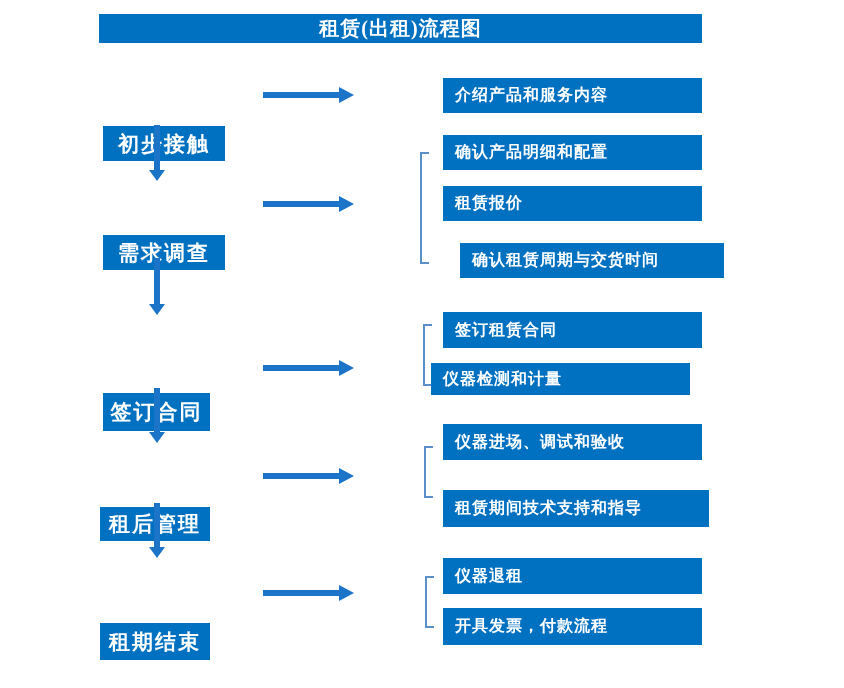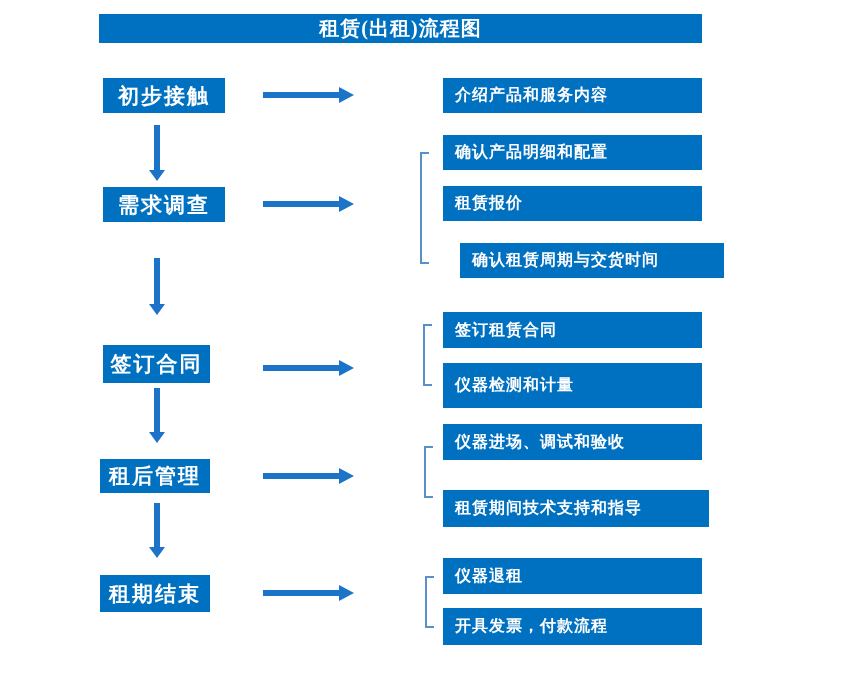--- a/index.html
+++ b/index.html
@@ -25,20 +25,21 @@
     display:flex;align-items:center;justify-content:center;
     font-size:20px;font-weight:bold;letter-spacing:1px;
   }
   .stage-box{
     position:absolute;
     background:var(--box-blue);
     color:var(--box-text);
     display:flex;align-items:center;justify-content:center;
     font-size:21px;font-weight:bold;letter-spacing:2px;
     white-space:nowrap;
+    margin-top:48px;
   }
   .detail-box{
     position:absolute;
     background:var(--box-blue);
     color:var(--box-text);
     display:flex;align-items:center;justify-content:flex-start;
     padding-left:12px;
     font-size:16px;font-weight:bold;letter-spacing:1px;
     white-space:nowrap;
   }
@@ -67,21 +68,21 @@
   .s2{left:103px;top:187px;width:122px;height:35px;}
   .s3{left:103px;top:345px;width:107px;height:38px;}
   .s4{left:100px;top:459px;width:110px;height:34px;}
   .s5{left:100px;top:575px;width:110px;height:37px;}
   
   .d1{left:443px;top:78px;width:259px;height:35px;}
   .d2{left:443px;top:135px;width:259px;height:35px;}
   .d3{left:443px;top:186px;width:259px;height:35px;}
   .d4{left:460px;top:243px;width:264px;height:35px;}
   .d5{left:443px;top:312px;width:259px;height:36px;}
-  .d6{left:443px;top:363px;width:259px;height:45px;}
+  .d6{left:431px;top:363px;width:259px;height:32px;}
   .d7{left:443px;top:424px;width:259px;height:36px;}
   .d8{left:443px;top:490px;width:266px;height:37px;}
   .d9{left:443px;top:558px;width:259px;height:36px;}
   .d10{left:443px;top:608px;width:259px;height:37px;}
   
   .v1s{left:154px;top:125px;height:45px;} .v1h{left:149px;top:170px;}
   .v2s{left:154px;top:258px;height:46px;} .v2h{left:149px;top:304px;}
   .v3s{left:154px;top:388px;height:44px;} .v3h{left:149px;top:432px;}
   .v4s{left:154px;top:503px;height:44px;} .v4h{left:149px;top:547px;}
   

